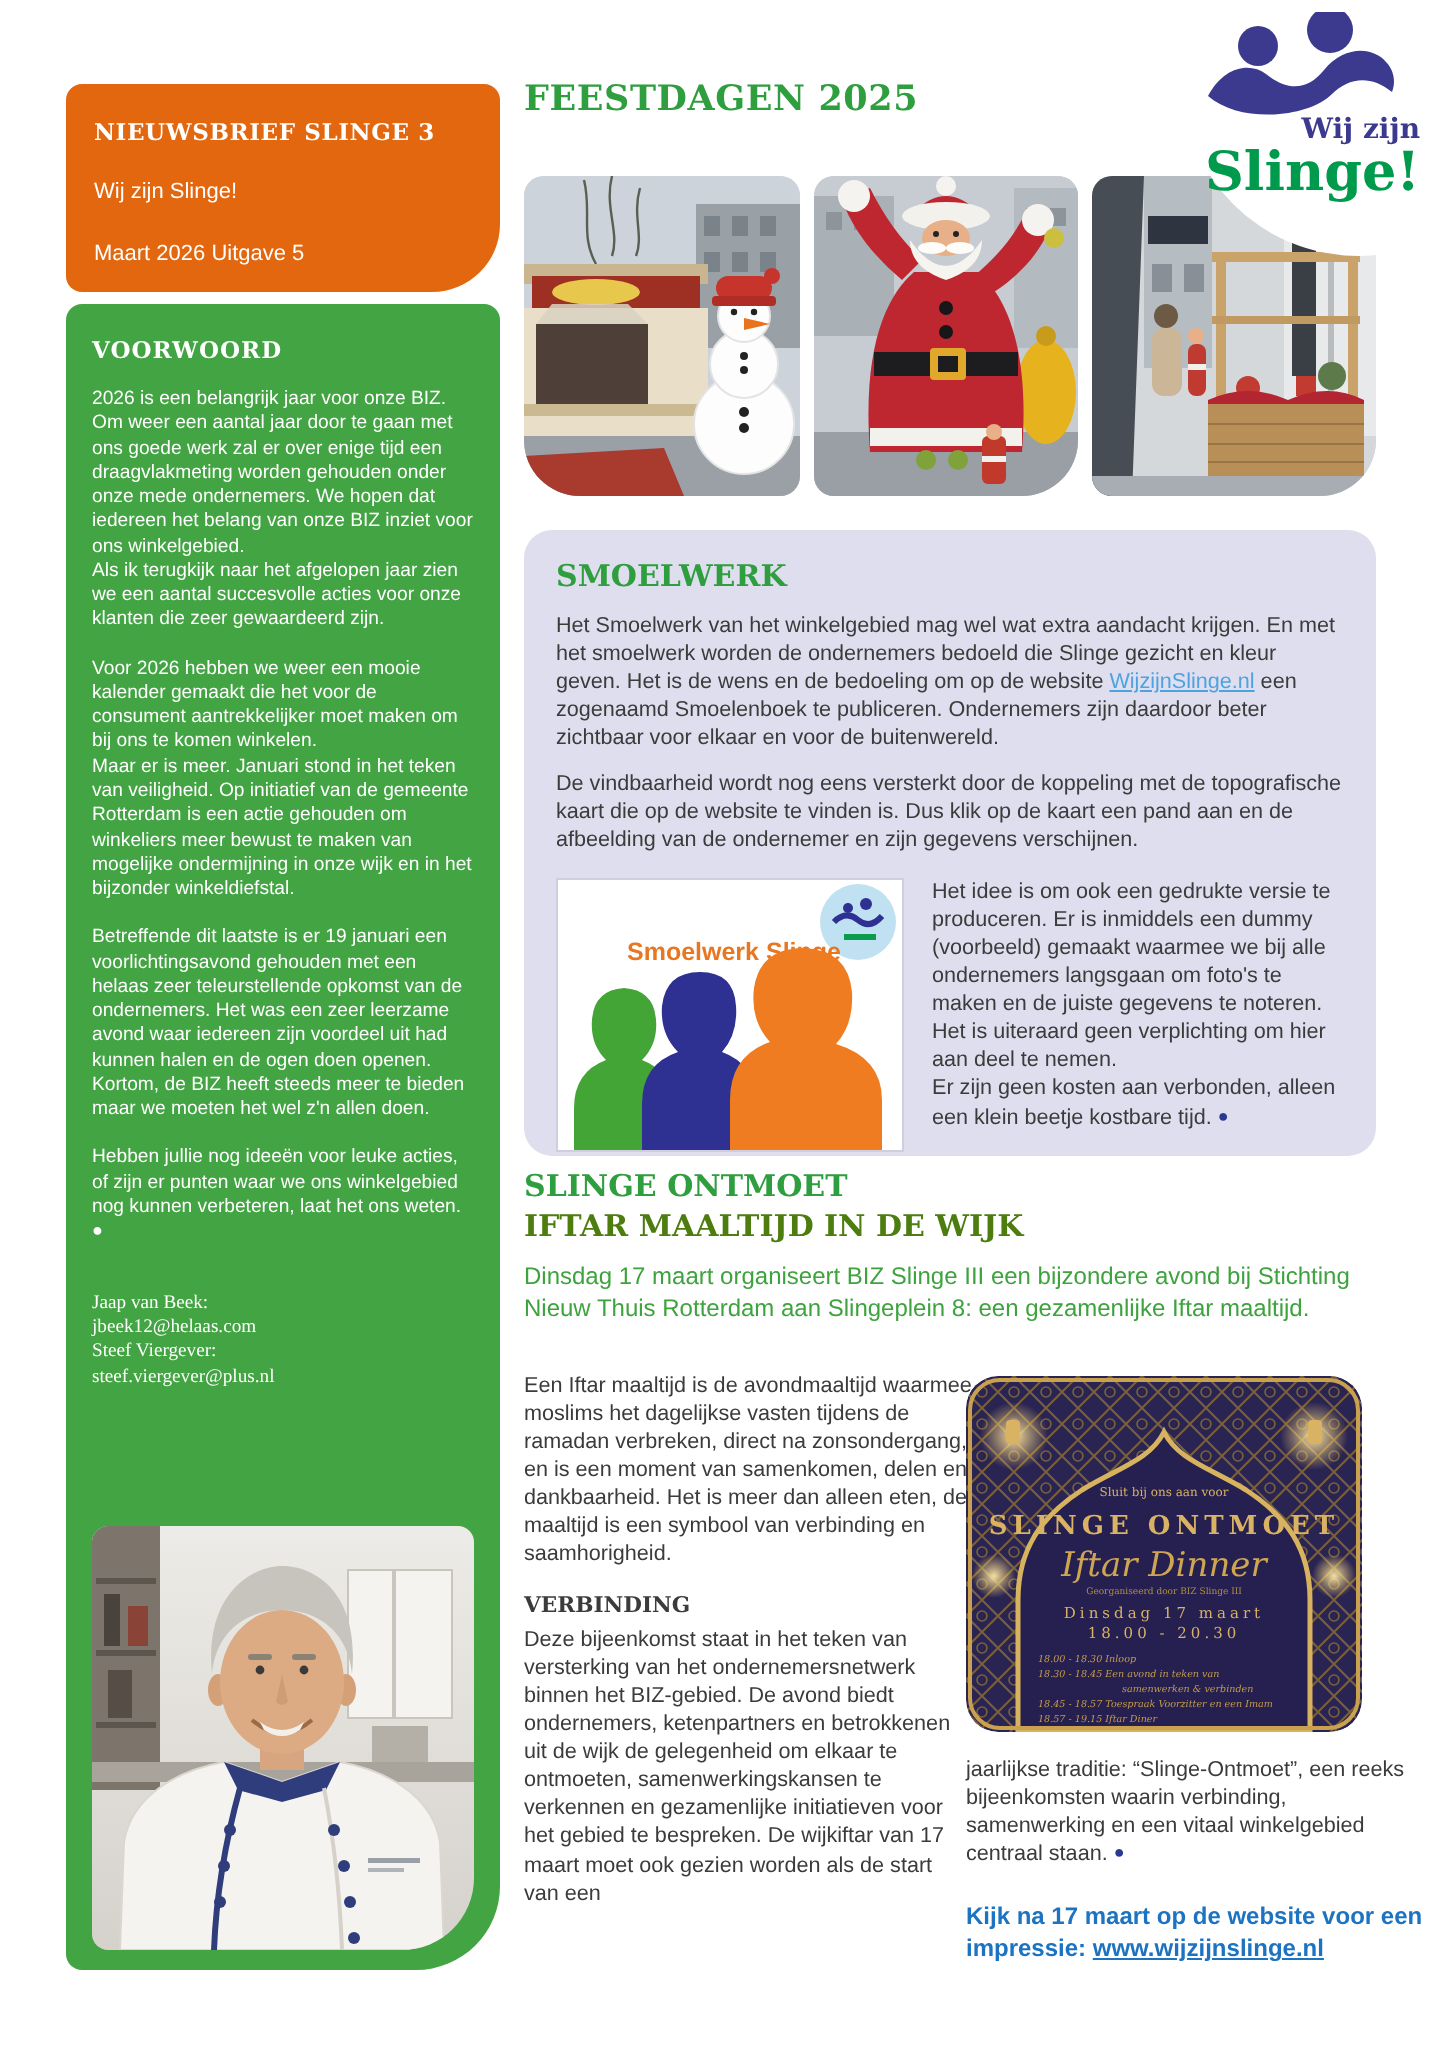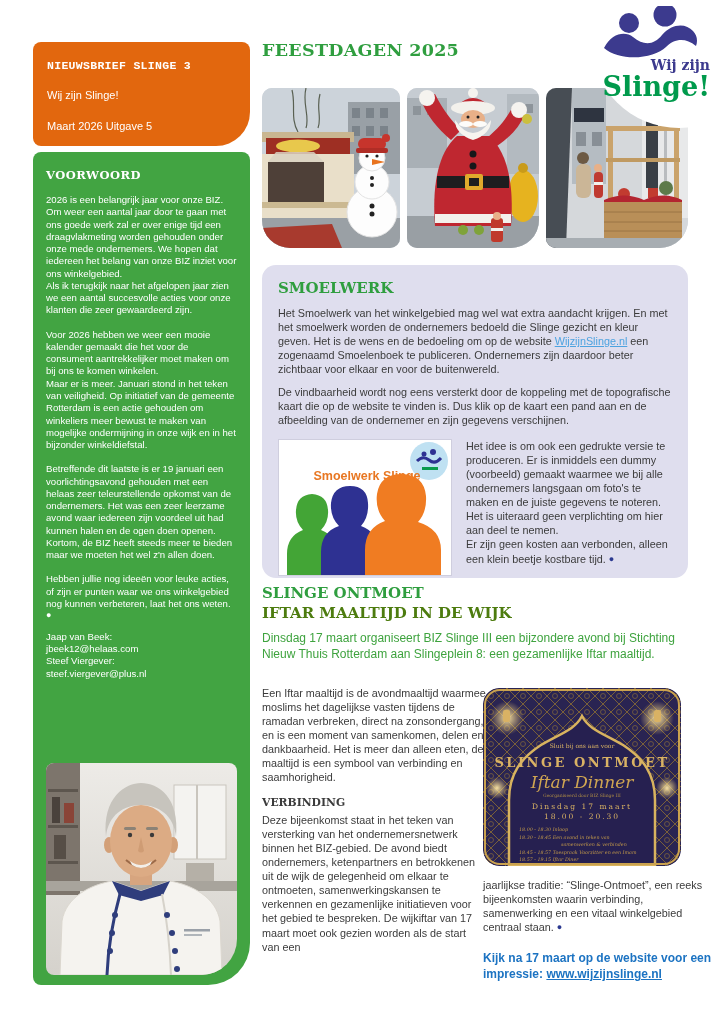--- a/index.html
+++ b/index.html
@@ -3,29 +3,29 @@
 <meta charset="utf-8">
 <style>
   html,body{margin:0;padding:0;background:#fff;}
   .page{position:relative;width:726px;height:1024px;background:#ffffff;overflow:hidden;
         font-family:"Liberation Sans",sans-serif;color:#3b3b3b;}
   .slab{font-family:"DejaVu Serif",serif;font-weight:bold;}
 
   
   .masthead{position:absolute;left:33px;top:42px;width:217px;height:104px;background:#e2670e;
             border-radius:8px 8px 34px 8px;color:#fff;padding:17px 14px;box-sizing:border-box;}
-  .masthead .kicker{font-size:11.5px;letter-spacing:.3px;margin-bottom:5px;font-family:Liberation Mono, monospace;}
+  .masthead .kicker{font-size:11.5px;letter-spacing:.3px;margin-bottom:5px;}
   .masthead .line{font-size:11px;line-height:1.35;margin-top:16px;}
 
   .vwbox{position:absolute;left:33px;top:152px;width:217px;height:833px;background:#42a442;
          border-radius:8px 8px 42px 8px;color:#fff;padding:16px 13px;box-sizing:border-box;}
   .vwbox h2{font-size:11.5px;letter-spacing:.5px;margin:0 0 12px 0;color:#fff;}
   .vwbox p{margin:0;font-size:9.6px;line-height:1.28;}
   .vwbox p.gap{margin-top:12px;}
-  .contact{margin-top:8px;font-size:9.6px;line-height:1.3;}
+  .contact{margin-top:22px;font-size:9.6px;line-height:1.3;font-family:Liberation Serif, serif;}
   .man-photo{position:absolute;left:13px;bottom:10px;width:191px;height:212px;
              border-radius:8px 8px 36px 8px;overflow:hidden;}
 
   
   .feest-title{position:absolute;left:262px;top:40px;font-size:17.5px;color:#2f9e3f;letter-spacing:.3px;}
   .photos{position:absolute;left:262px;top:88px;display:flex;gap:7px;}
   .photo{height:160px;overflow:hidden;background:#ccd3da;}
   .photo.p1{width:138px;border-radius:10px 10px 10px 28px;}
   .photo.p2{width:132px;border-radius:10px 10px 28px 10px;}
   .photo.p3{width:142px;border-radius:10px 10px 28px 10px;}

